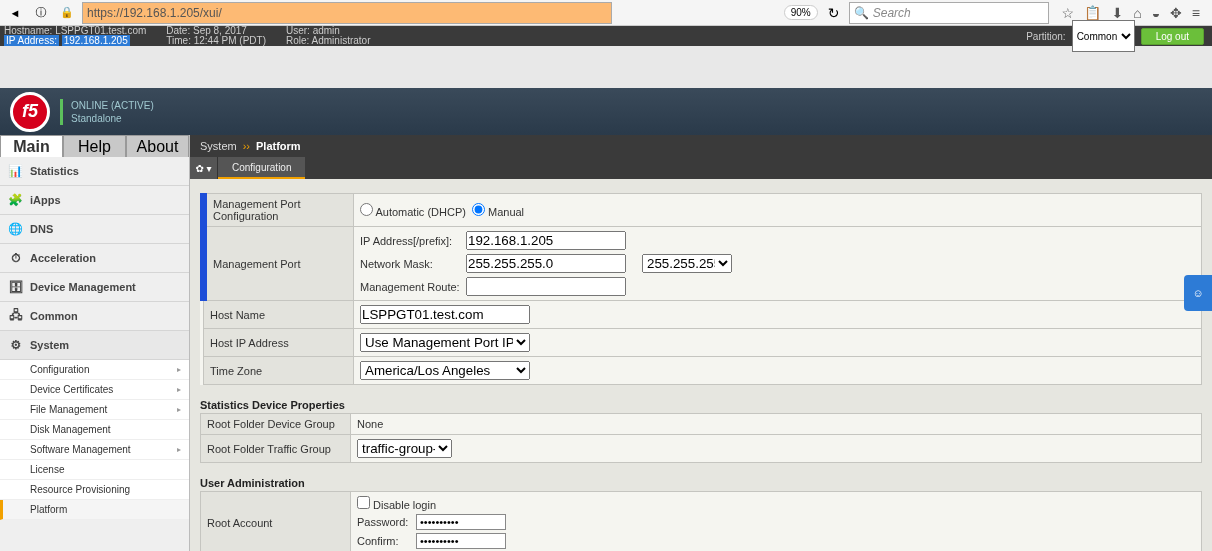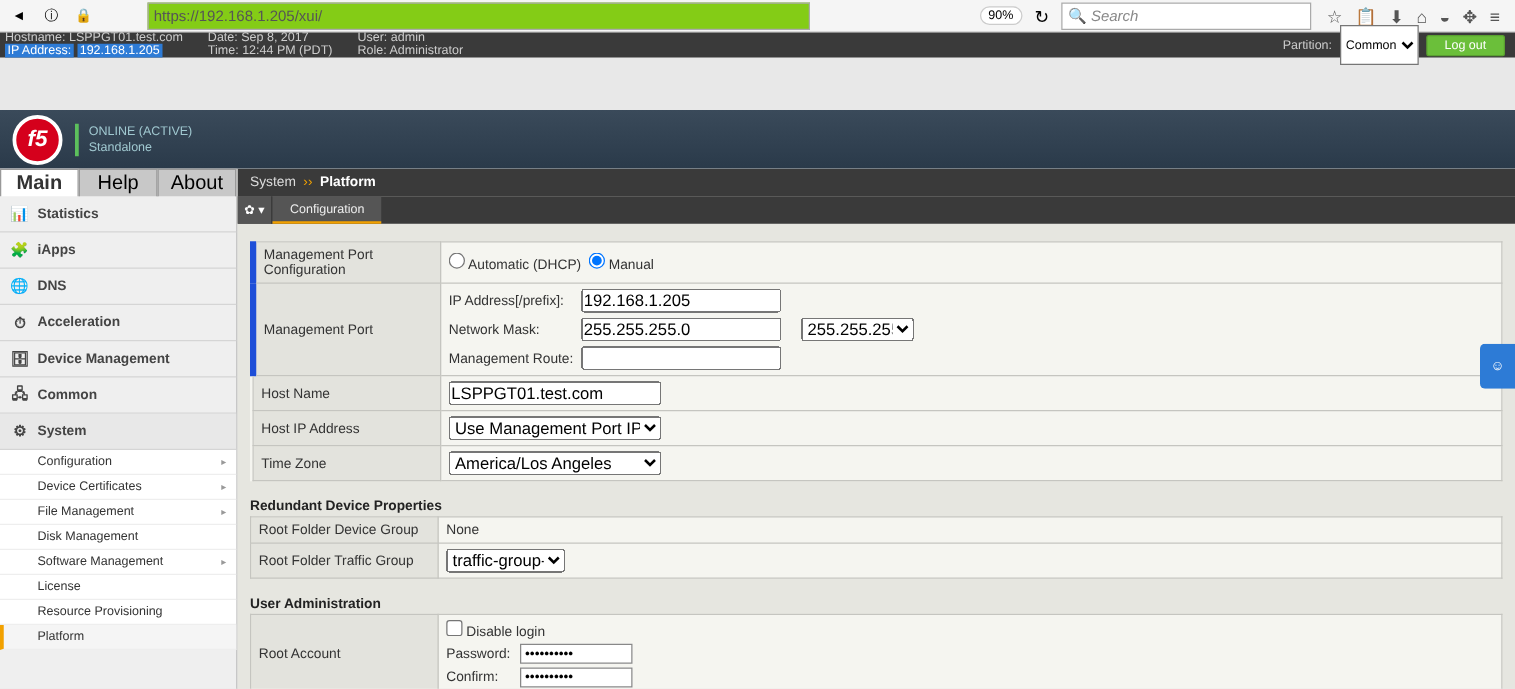--- a/index.html
+++ b/index.html
@@ -1,21 +1,21 @@
 <!DOCTYPE html>
 <html><head>
 <meta charset="utf-8">
 <style>
 * { box-sizing: border-box; margin: 0; padding: 0; font-family: Arial, Helvetica, sans-serif; }
 body { width: 1212px; height: 551px; background: #e8e8e8; font-size: 11px; overflow: hidden; }
 
 
 .browser-bar { height: 26px; background: #f5f5f5; border-bottom: 1px solid #ccc; display: flex; align-items: center; padding: 0 4px; gap: 4px; }
 .nav-btn { width: 22px; height: 22px; display: flex; align-items: center; justify-content: center; border-radius: 3px; cursor: pointer; }
-.url-box { flex: 0 0 530px; height: 22px; background: #84cc16; border: 1px solid #aaa; display: flex; align-items: center; padding: 0 4px; gap: 4px; font-size: 12px; color: #555; margin-left: 36px; }
+.url-box { flex: 0 0 530px; height: 22px; background: #fdba74; border: 1px solid #aaa; display: flex; align-items: center; padding: 0 4px; gap: 4px; font-size: 12px; color: #555; }
 .zoom-badge { margin-left: auto; background: #fff; border: 1px solid #ccc; border-radius: 8px; padding: 1px 6px; font-size: 10px; }
 .reload-btn { margin: 0 6px; font-size: 14px; cursor: pointer; }
 .search-box { flex: 0 0 200px; height: 22px; background: #fff; border: 1px solid #aaa; display: flex; align-items: center; padding: 0 4px; font-size: 12px; color: #888; }
 .toolbar-icons { display: flex; gap: 10px; padding: 0 8px; font-size: 14px; color: #555; }
 
 
 .status-strip { height: 20px; background: #3a3a3a; color: #ccc; display: flex; align-items: center; font-size: 10px; padding: 0 4px; position: relative; }
 .status-strip .seg { display: flex; flex-direction: column; margin-right: 20px; line-height: 10px; }
 .status-strip .hl { background: #2d7bd6; color: #fff; padding: 0 2px; }
 .status-strip .right { position: absolute; right: 8px; display: flex; align-items: center; gap: 6px; }
@@ -54,21 +54,21 @@
 .cfg-tabs { height: 22px; background: #3a3a3a; display: flex; align-items: stretch; }
 .cfg-settings-btn { width: 28px; background: #555; color: #fff; display: flex; align-items: center; justify-content: center; border-right: 1px solid #333; cursor: pointer; font-size: 10px; }
 .cfg-tab { background: #555; color: #eee; padding: 0 14px; display: flex; align-items: center; font-size: 10px; border-bottom: 2px solid #f2a100; cursor: pointer; }
 
 
 .section { margin: 14px 10px 0 10px; }
 .section-title { font-weight: bold; font-size: 11px; color: #222; margin-bottom: 2px; }
 .prop-table { width: 100%; border-collapse: collapse; background: #f5f5f0; }
 .prop-table td { border: 1px solid #c5c5c0; padding: 4px 6px; font-size: 11px; color: #333; vertical-align: middle; }
 .prop-table td.label { width: 150px; background: #e3e3dd; font-weight: normal; }
-.prop-table td.label.hl { border-left: 5px solid #1d4ed8; margin-top: 20px; }
+.prop-table td.label.hl { border-left: 7px solid #1d4ed8; margin-top: 20px; }
 .prop-inner { display: flex; align-items: center; gap: 6px; flex-wrap: wrap; }
 .prop-inner label { font-size: 11px; }
 .prop-inner input[type=text], .prop-inner input[type=password], .prop-inner select { font-size: 11px; padding: 1px 3px; border: 1px solid #888; background: #fff; }
 .sub-label { font-size: 11px; color: #333; }
 .grid-3 { display: grid; grid-template-columns: 100px 170px 90px; gap: 4px 6px; align-items: center; }
 .floating-widget { position: fixed; right: 0; top: 275px; width: 28px; height: 36px; background: #2d7bd6; border-radius: 4px 0 0 4px; color: #fff; display: flex; align-items: center; justify-content: center; }
 </style>
 </head>
 <body>
 
@@ -237,21 +237,21 @@
         </tr>
         <tr>
           <td class="label">Time Zone</td>
           <td><select style="width:170px"><option>America/Los Angeles</option></select></td>
         </tr>
       </tbody>
         </table>
     </div>
 
     <div class="section">
-      <div class="section-title">Redundant Device Properties</div>
+      <div class="section-title">Statistics Device Properties</div>
       <table class="prop-table">
         <tbody>
             <tr>
           <td class="label">Root Folder Device Group</td>
           <td>None</td>
         </tr>
         <tr>
           <td class="label">Root Folder Traffic Group</td>
           <td><select style="width:95px"><option>traffic-group-1</option></select></td>
         </tr>

